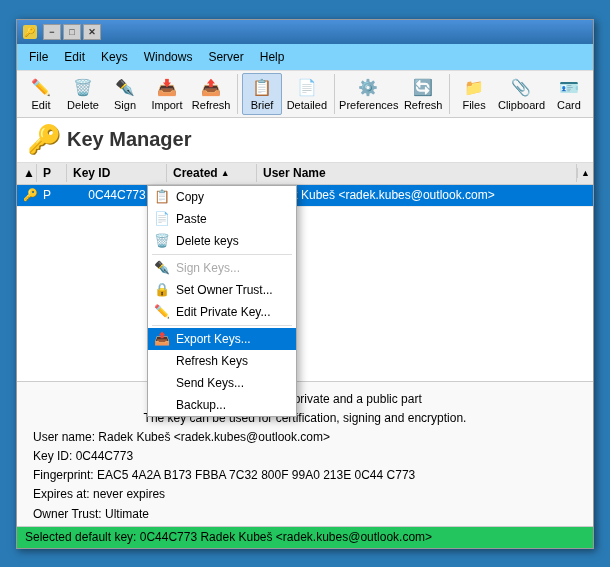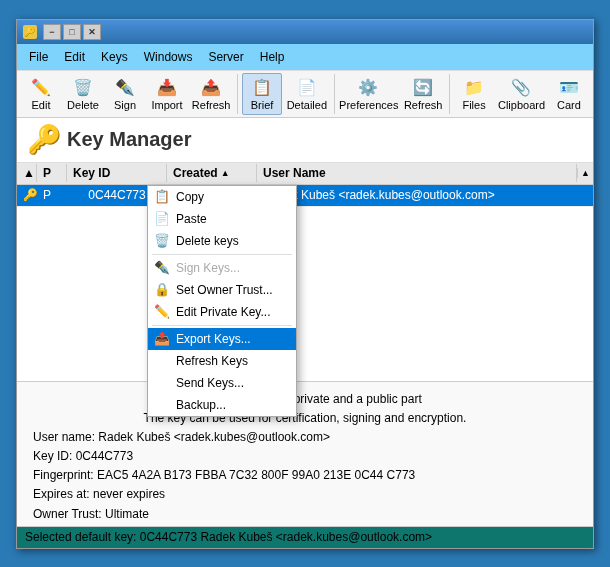--- a/index.html
+++ b/index.html
@@ -191,21 +191,21 @@
       background: #f9f9f9;
       border-top: 1px solid #ccc;
       padding: 8px 16px;
       font-size: 12px;
       line-height: 1.6;
       min-height: 145px;
       max-height: 145px;
       overflow: auto;
     }
     .status-bar {
-      background: #0f766e;
+      background: #22c55e;
       border-top: 1px solid #ccc;
       height: 22px;
       display: flex;
       align-items: center;
       padding: 0 8px;
       font-size: 12px;
       flex-shrink: 0;
     }
     
     .context-menu {

